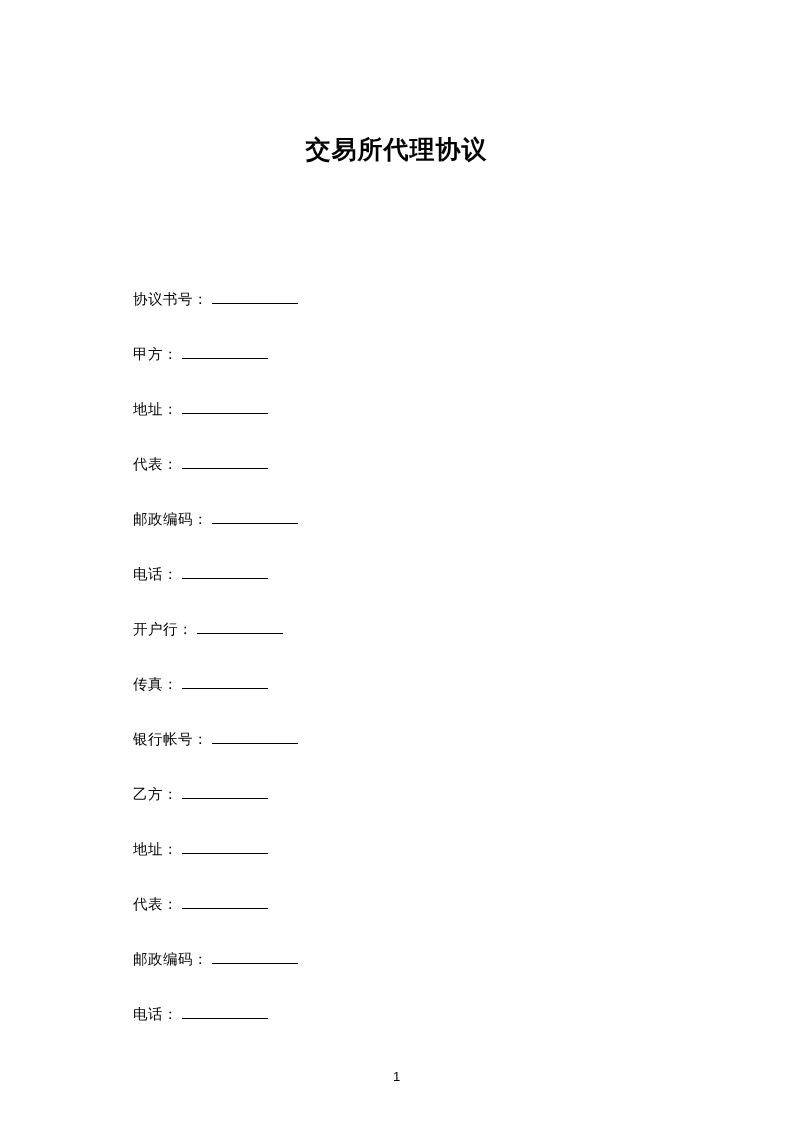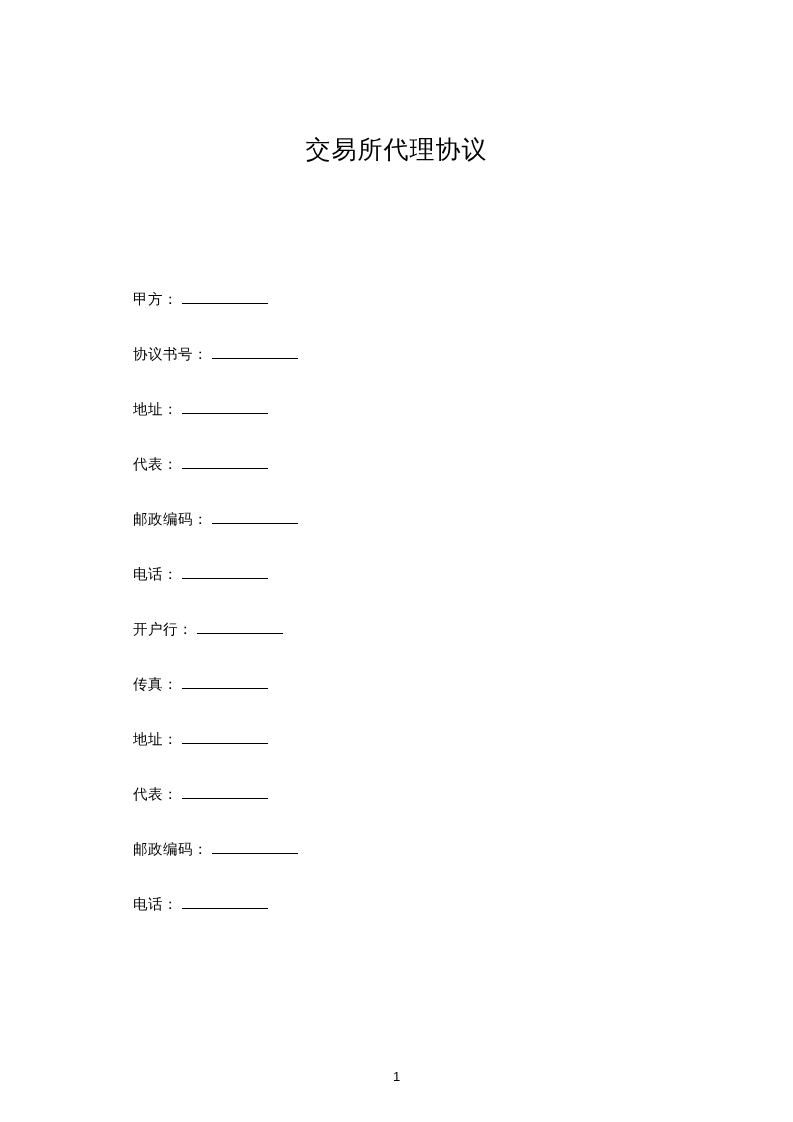--- a/index.html
+++ b/index.html
@@ -20,21 +20,21 @@
     box-sizing: border-box;
     overflow: hidden;
   }
   .doc-title {
     position: absolute;
     top: 132px;
     left: 0;
     width: 793px;
     text-align: center;
     font-size: 25px;
-    font-weight: normal;
+    font-weight: bold;
     letter-spacing: 1px;
     line-height: 34px;
   }
   .body-block {
     position: absolute;
     top: 288px;
     left: 133px;
     width: 560px;
   }
   .field-line {
@@ -67,25 +67,25 @@
 </head>
 <body>
 
 <div class="page">
 
   <div class="doc-title">交易所代理协议</div>
 
   <div class="body-block">
 
     <div class="field-line">
-      <span class="field-label">甲方：</span><span class="field-blank"></span>
+      <span class="field-label">协议书号：</span><span class="field-blank"></span>
     </div>
 
     <div class="field-line">
-      <span class="field-label">协议书号：</span><span class="field-blank"></span>
+      <span class="field-label">甲方：</span><span class="field-blank"></span>
     </div>
 
     <div class="field-line">
       <span class="field-label">地址：</span><span class="field-blank"></span>
     </div>
 
     <div class="field-line">
       <span class="field-label">代表：</span><span class="field-blank"></span>
     </div>
 
@@ -98,21 +98,27 @@
     </div>
 
     <div class="field-line">
       <span class="field-label">开户行：</span><span class="field-blank"></span>
     </div>
 
     <div class="field-line">
       <span class="field-label">传真：</span><span class="field-blank"></span>
     </div>
 
+    <div class="field-line">
+      <span class="field-label">银行帐号：</span><span class="field-blank"></span>
+    </div>
 
+    <div class="field-line">
+      <span class="field-label">乙方：</span><span class="field-blank"></span>
+    </div>
 
     <div class="field-line">
       <span class="field-label">地址：</span><span class="field-blank"></span>
     </div>
 
     <div class="field-line">
       <span class="field-label">代表：</span><span class="field-blank"></span>
     </div>
 
     <div class="field-line">

